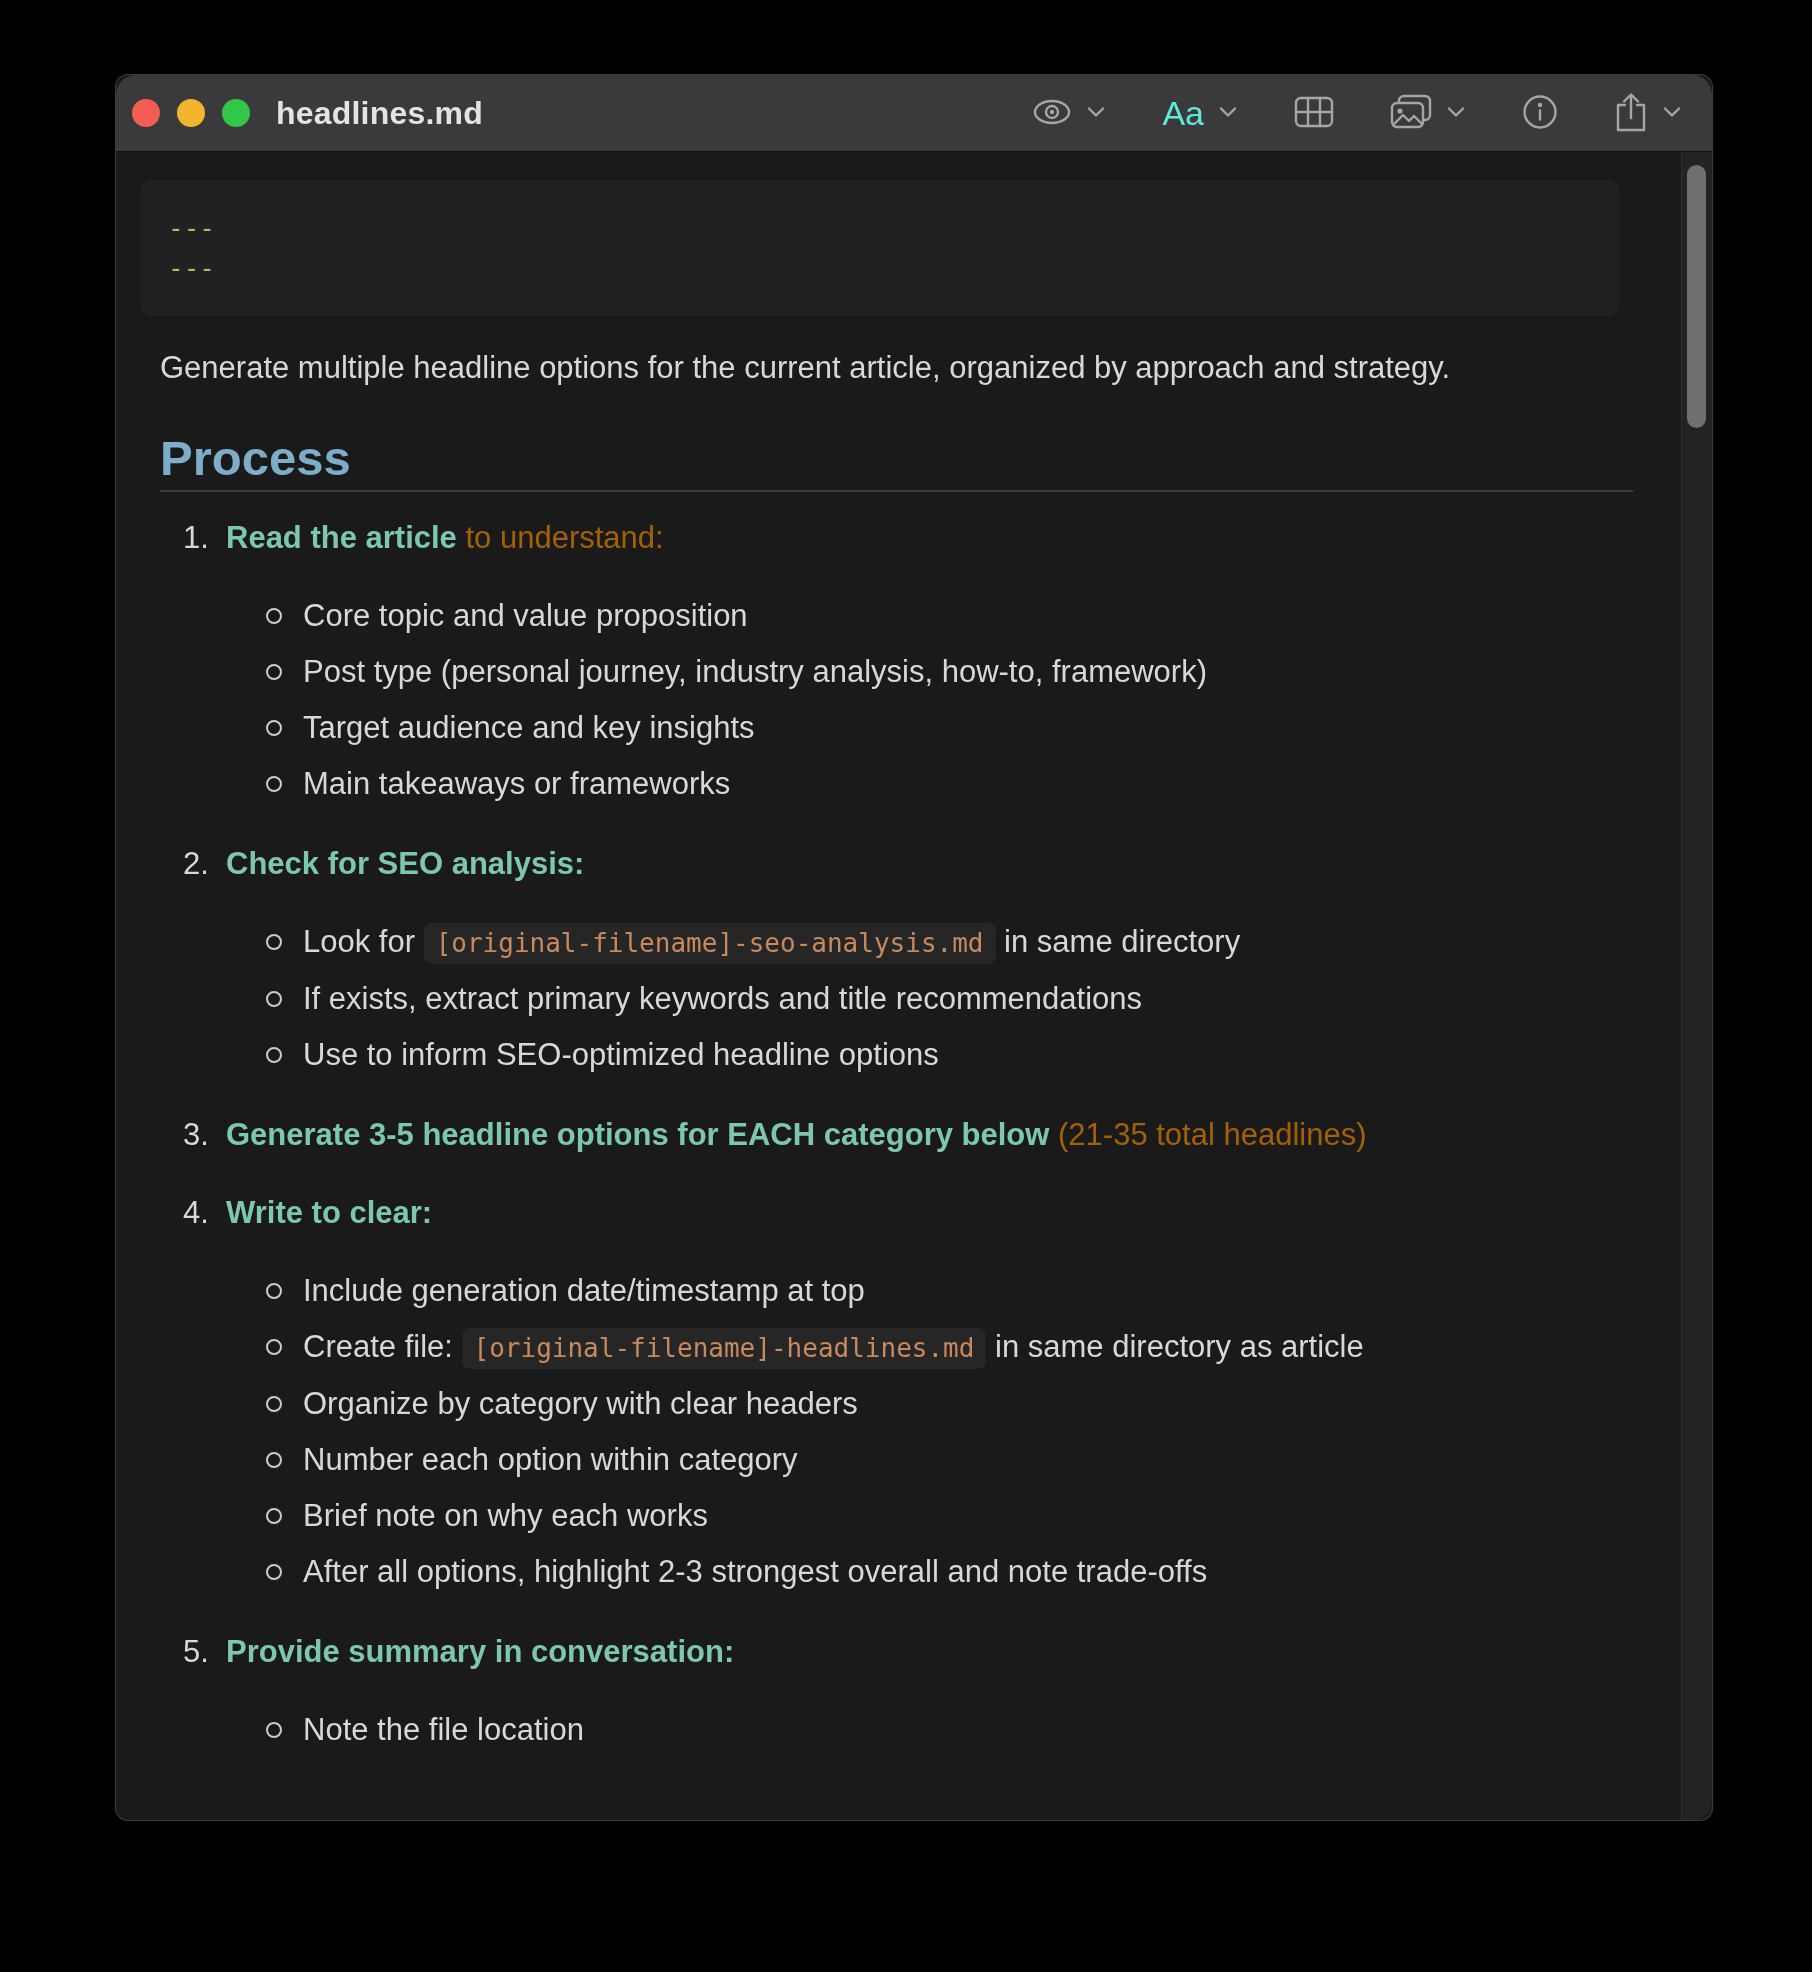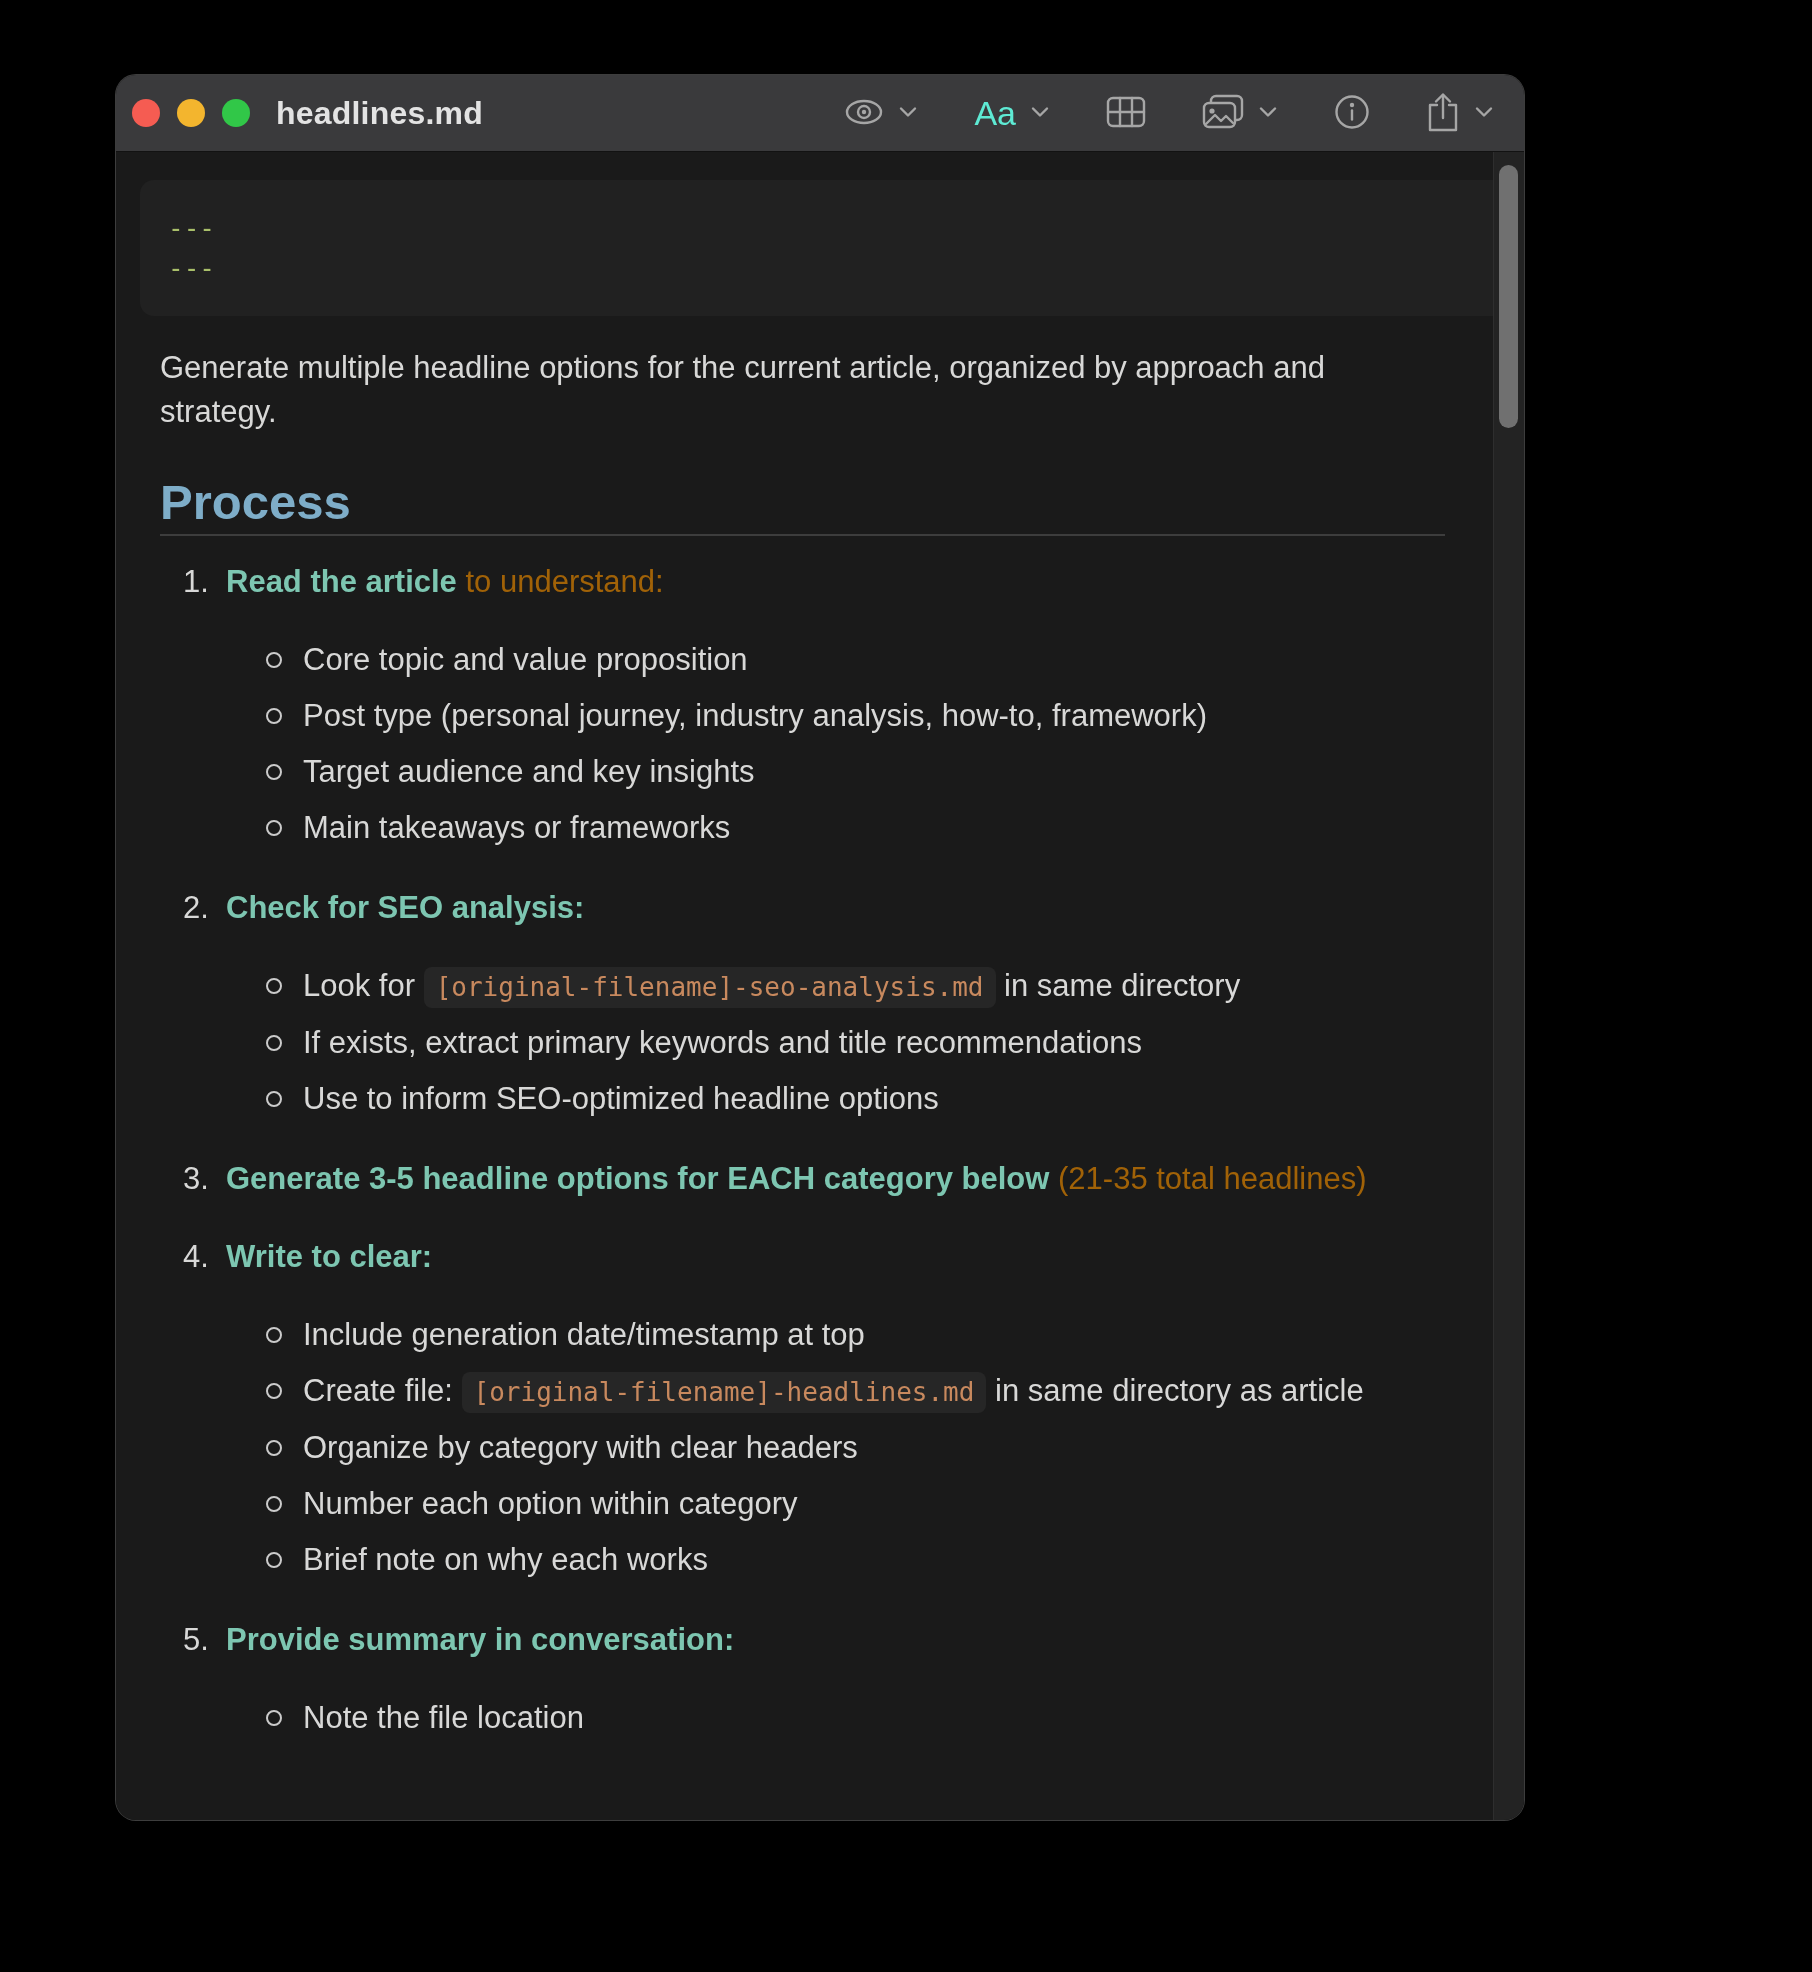--- a/index.html
+++ b/index.html
@@ -1,21 +1,21 @@
 <!DOCTYPE html>
 <html><head>
 <meta charset="utf-8">
 <style>
   html,body{margin:0;padding:0;background:#000;}
   body{width:1812px;height:1972px;position:relative;font-family:"Liberation Sans",sans-serif;
        -webkit-font-smoothing:antialiased;overflow:hidden;}
 
   
-  .window{position:absolute;left:116px;top:75px;width:1408px;height:1745px;
-          background:#1a1a1a;border-radius:20px;
+  .window{position:absolute;left:116px;top:75px;width:1596px;height:1745px;
+          background:#1a1a1a;border-radius:12px;
           box-shadow:0 0 0 1px #3d3d3d,0 30px 80px rgba(0,0,0,.8);}
 
   
   .titlebar{position:absolute;left:0;top:0;right:0;height:76px;background:#3a3a3c;
             border-radius:20px 20px 0 0;border-bottom:1px solid #121212;
             display:flex;align-items:center;}
   .lights{display:flex;gap:17px;margin-left:16px;}
   .light{width:28px;height:28px;border-radius:50%;}
   .light.red{background:#f55c52;}
   .light.yellow{background:#f3b52e;}
@@ -207,20 +207,21 @@
           <li>
     <div class="step-head">
       <span class="step-num">4.</span><span class="step-strong">Write to clear:</span><span class="step-suffix"></span>
     </div>
     <ul class="bullets">
               <li><span>Include generation date/timestamp at top</span></li>
               <li><span>Create file: </span><span class="inline-code">[original-filename]-headlines.md</span><span> in same directory as article</span></li>
               <li><span>Organize by category with clear headers</span></li>
               <li><span>Number each option within category</span></li>
               <li><span>Brief note on why each works</span></li>
+              <li><span>After all options, highlight 2-3 strongest overall and note trade-offs</span></li>
             </ul>
   </li>
           <li>
     <div class="step-head">
       <span class="step-num">5.</span><span class="step-strong">Provide summary in conversation:</span><span class="step-suffix"></span>
     </div>
     <ul class="bullets">
               <li><span>Note the file location</span></li>
             </ul>
   </li>

